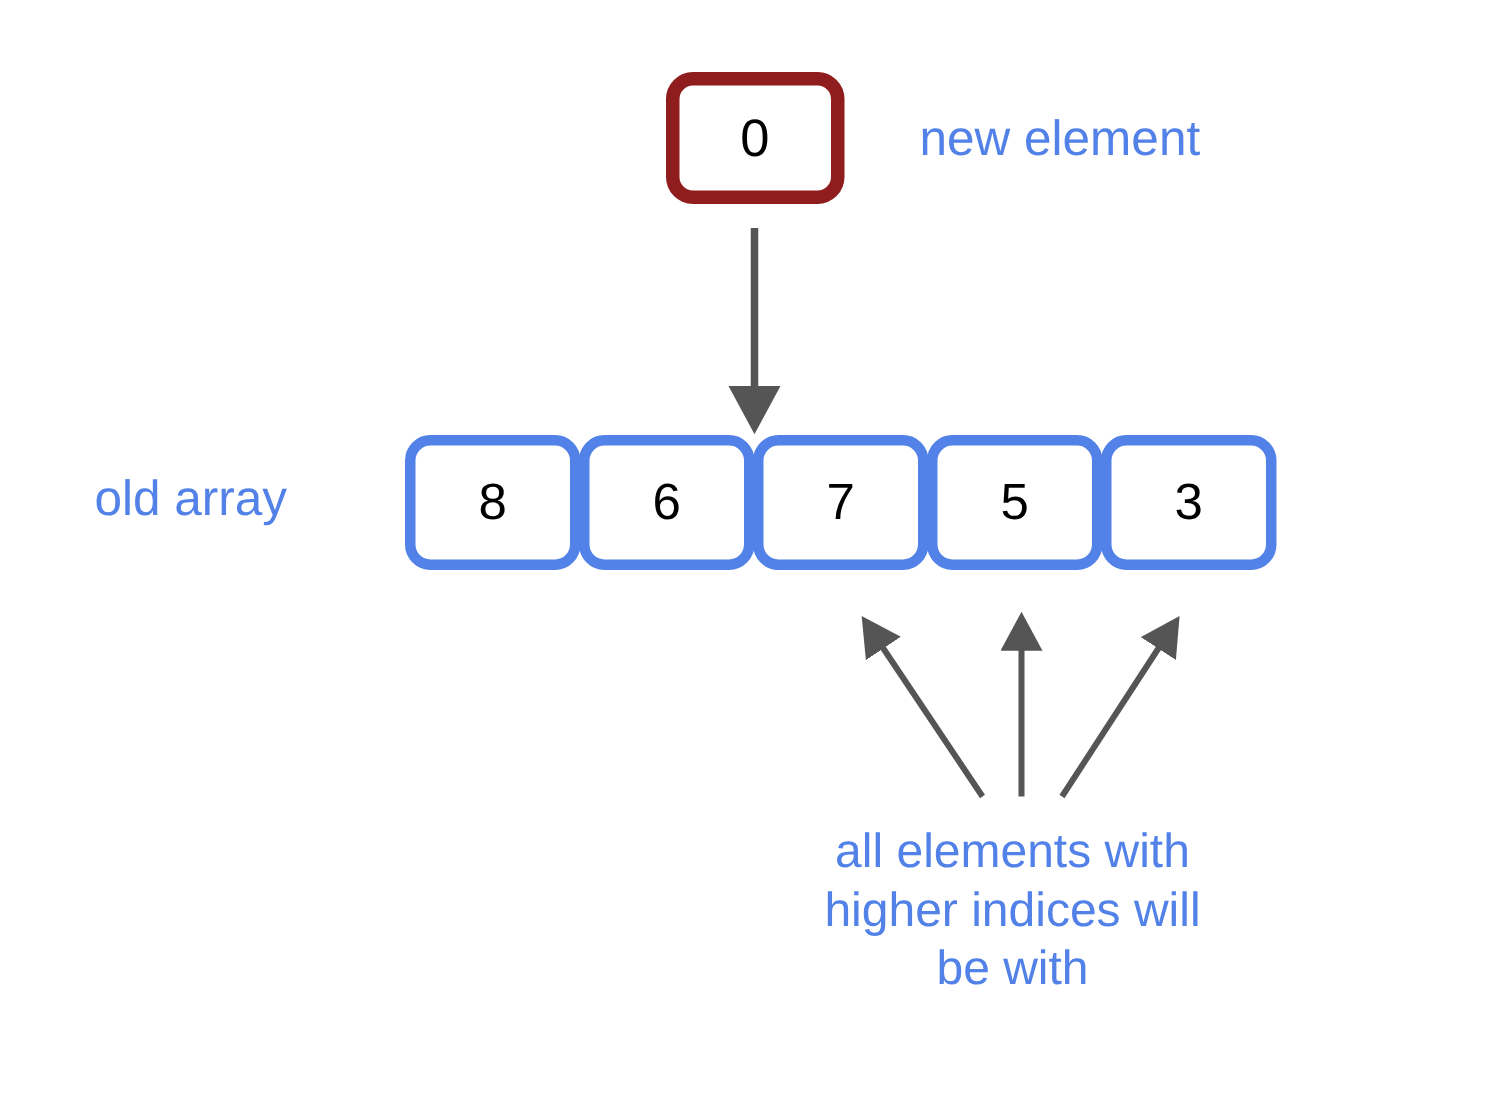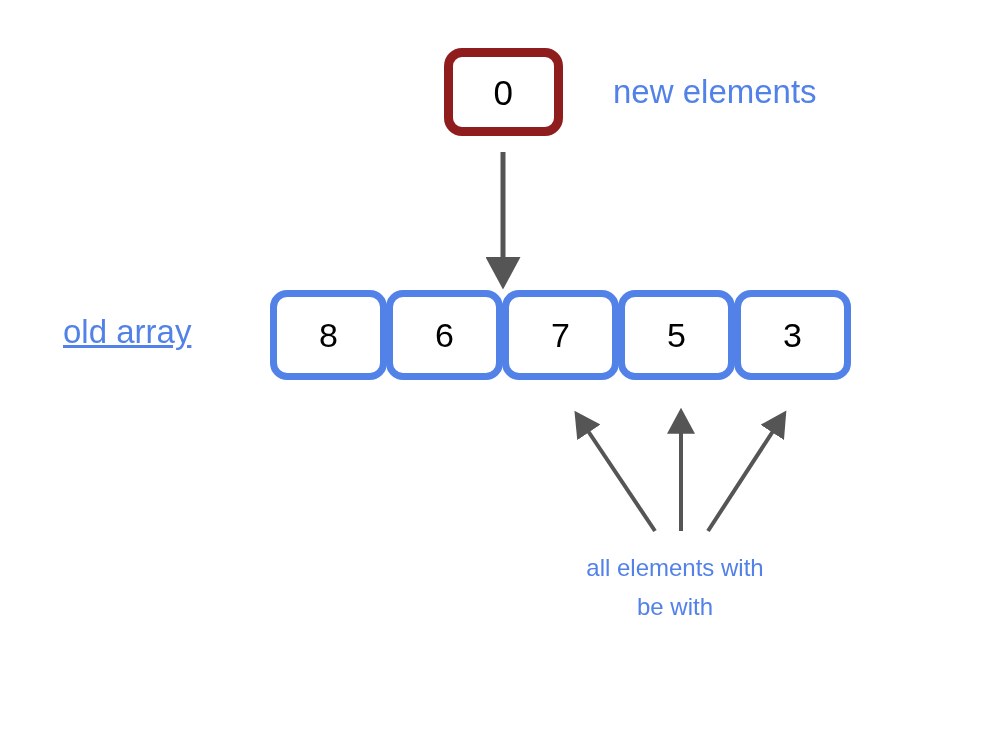--- a/index.html
+++ b/index.html
@@ -48,21 +48,20 @@
     line-height: 40px;
     white-space: nowrap;
   }
   #new-element-label {
     left: 613px;
     top: 72px;
   }
   #old-array-label {
     left: 63px;
     top: 312px;
-    text-decoration: underline;
   }
 
   
   .array-row {
     position: absolute;
     left: 270px;
     top: 290px;
     display: flex;
   }
   .array-cell {
@@ -85,21 +84,21 @@
   }
 
   
   .caption {
     position: absolute;
     left: 495px;
     top: 548px;
     width: 360px;
     text-align: center;
     color: #5282e8;
-    font-size: 24px;
+    font-size: 32px;
     line-height: 39px;
   }
   .caption-line { display: block; }
 
   
   #arrow-layer {
     position: absolute;
     left: 0;
     top: 0;
     width: 994px;
@@ -109,21 +108,21 @@
 </style>
 </head>
 <body>
 
 <div id="canvas">
 
   <div class="new-element-box">
     <span class="new-element-value">0</span>
   </div>
 
-  <div class="label-blue" id="new-element-label">new elements</div>
+  <div class="label-blue" id="new-element-label">new element</div>
 
   <div class="label-blue" id="old-array-label">old array</div>
 
   <div class="array-row">
     <div class="array-cell">
       <span class="array-value">8</span>
     </div>
     <div class="array-cell">
       <span class="array-value">6</span>
     </div>
@@ -150,16 +149,17 @@
 
     <line x1="503" y1="152" x2="503" y2="268" stroke="#555555" stroke-width="5" marker-end="url(#head-down)"></line>
 
     <line x1="655" y1="531" x2="584" y2="425" stroke="#555555" stroke-width="4" marker-end="url(#head-up)"></line>
     <line x1="681" y1="531" x2="681" y2="425" stroke="#555555" stroke-width="4" marker-end="url(#head-up)"></line>
     <line x1="708" y1="531" x2="777" y2="425" stroke="#555555" stroke-width="4" marker-end="url(#head-up)"></line>
   </svg>
 
   <div class="caption">
     <span class="caption-line">all elements with</span>
+    <span class="caption-line">higher indices will</span>
     <span class="caption-line">be with</span>
   </div>
 
 </div>
 
 </body></html>

